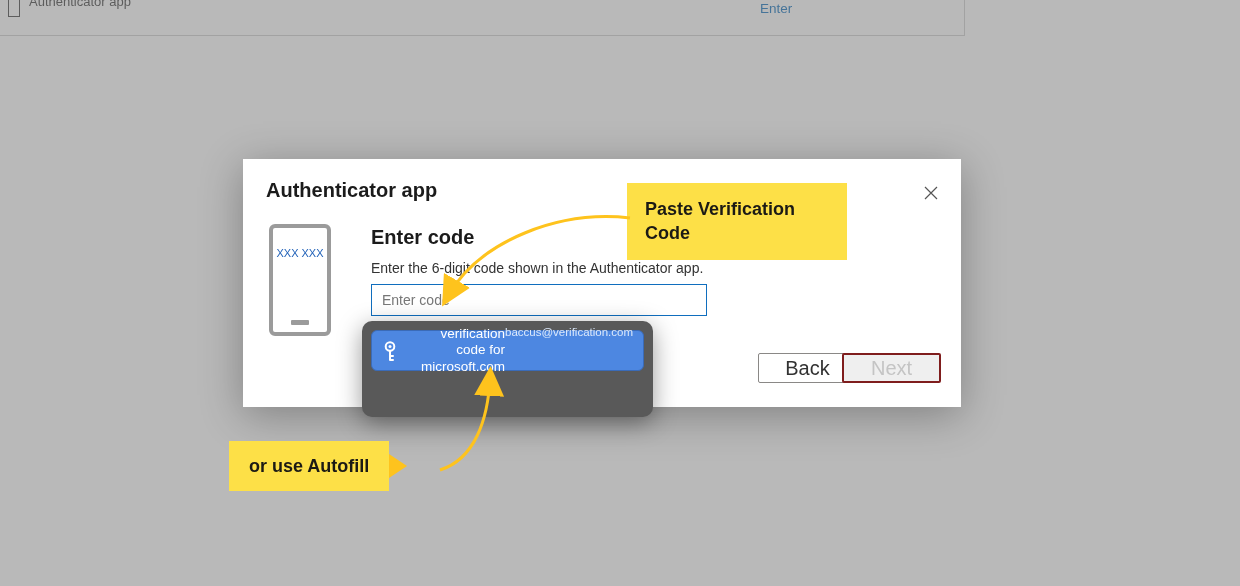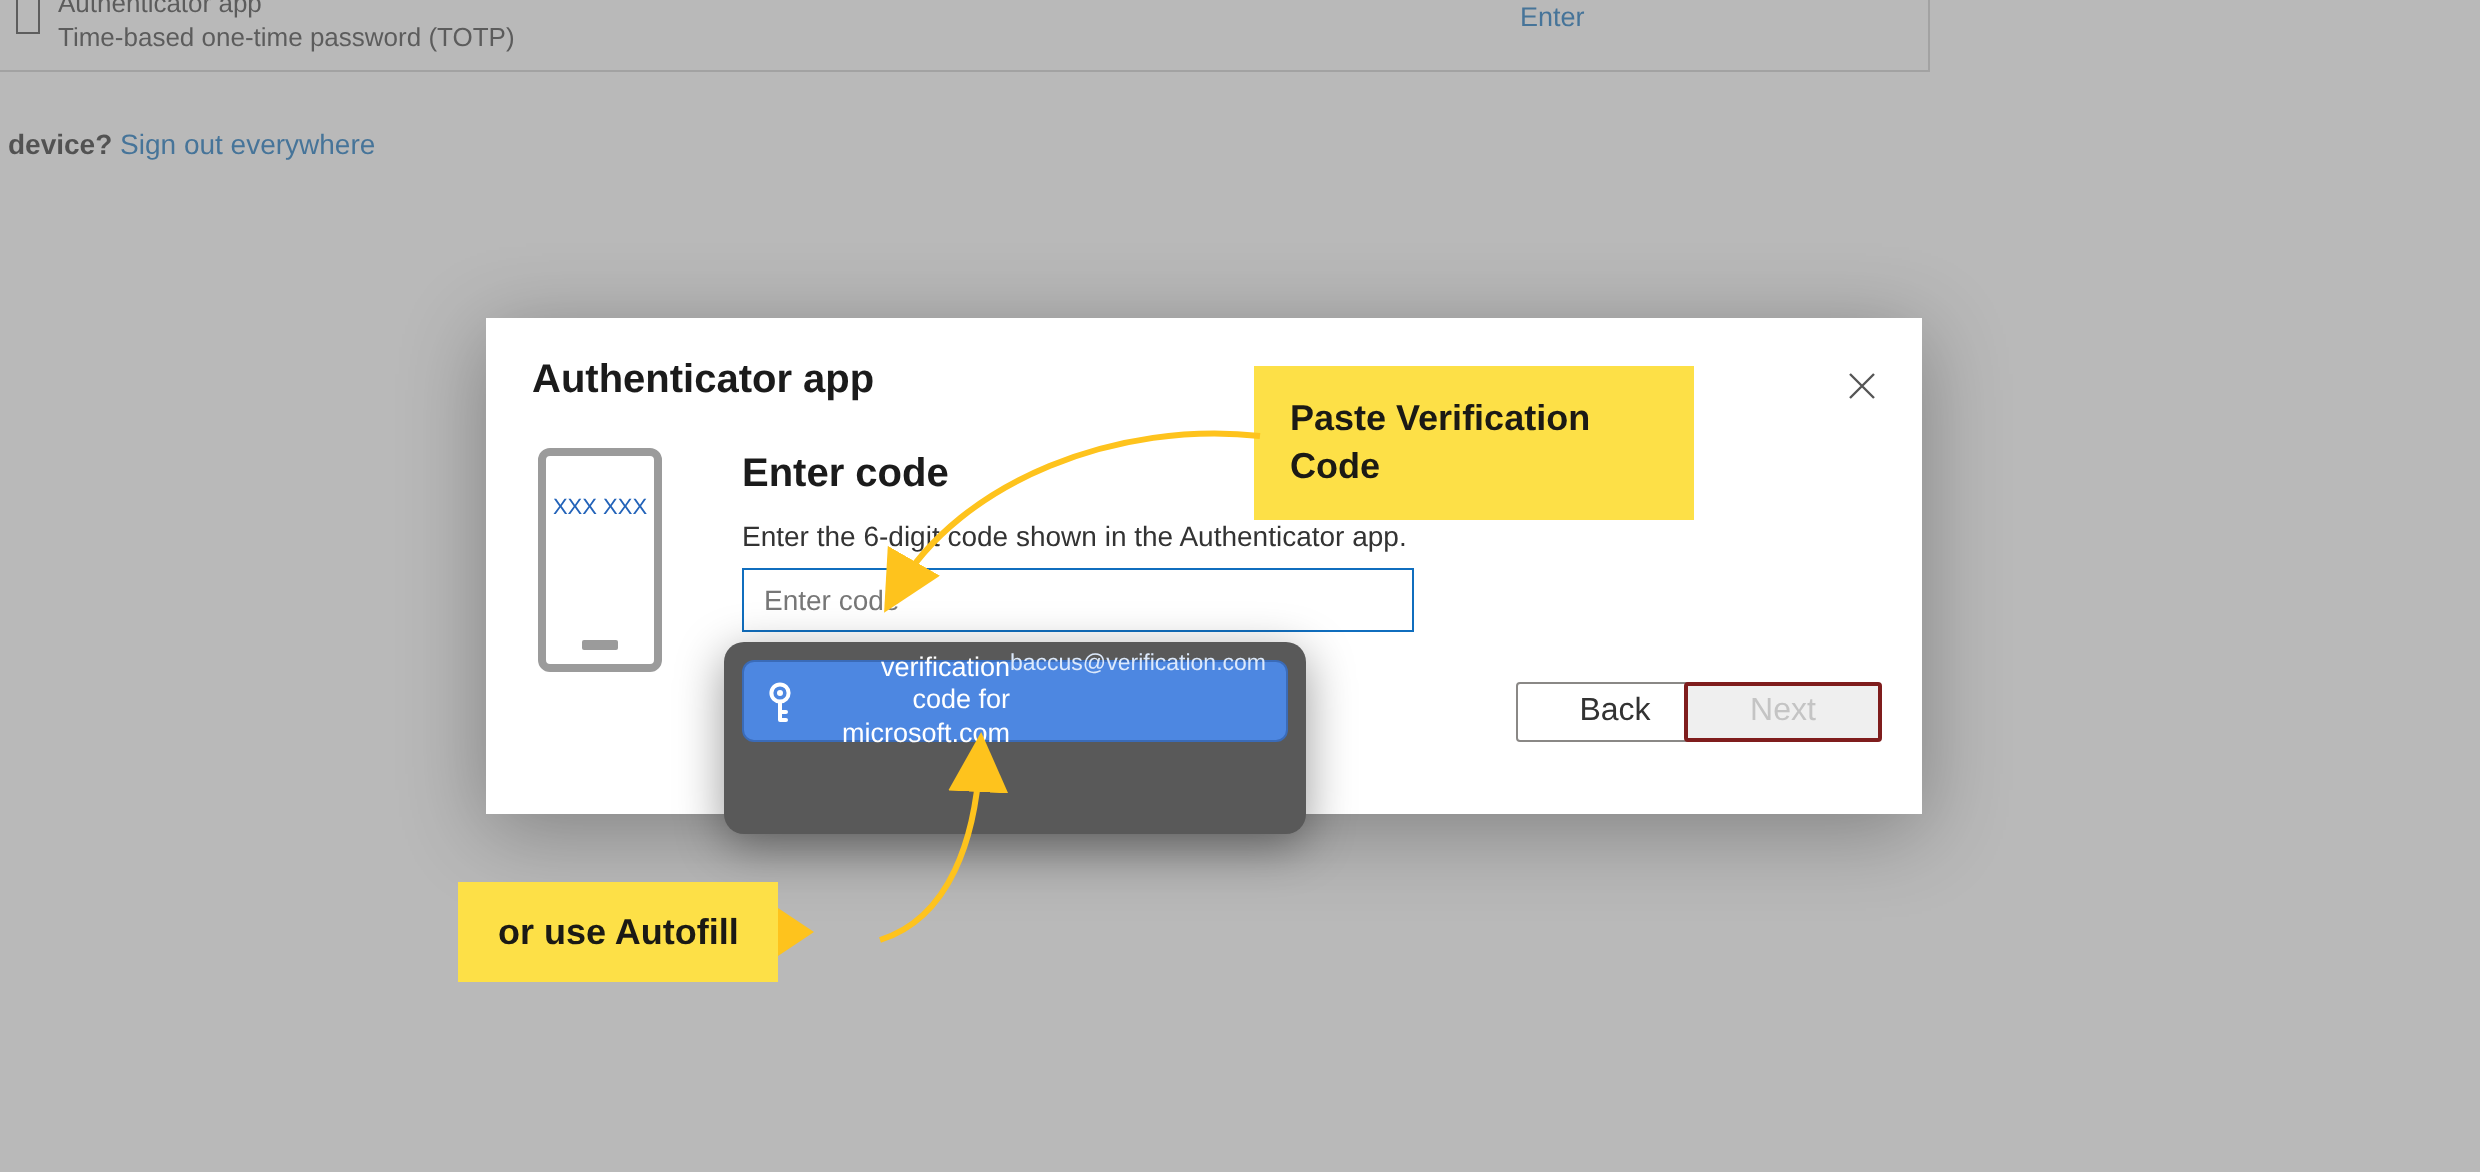--- a/index.html
+++ b/index.html
@@ -120,24 +120,24 @@
       border: 1px solid #106ebe;
       outline: none;
       padding: 0 10px;
       font-size: 14px;
       color: #333;
       background: #fff;
     }
     .code-input::placeholder { color: #777; }
     .btn-back, .btn-next {
       position: absolute;
-      top: 182px;
+      top: 194px;
       width: 99px;
       height: 30px;
-      font-size: 16px;
+      font-size: 20px;
       font-family: inherit;
       border-radius: 2px;
     }
     .btn-back {
       right: 104px;
       background: #fff;
       border: 1px solid #8a8886;
       color: #323232;
       cursor: pointer;
     }
@@ -227,27 +227,21 @@
       pointer-events: none;
     }
   </style>
 </head>
 <body>
 
 <div class="bg-page">
   <div class="bg-card">
     <div class="bg-card-inner"></div>
     <div class="bg-title">Authenticator app</div>
-    <div class="bg-sub">Time-based one-time password (TOTP)</div>
     <a class="bg-delete">Enter</a>
-  </div>
-  <div class="bg-row2">
-    <span class="bold">device?</span>
-    <span> </span>
-    <a class="link">Sign out everywhere</a>
   </div>
 </div>
 
 <div class="overlay"></div>
 
 <div class="modal">
   <div class="modal-title">Authenticator app</div>
   <div class="close-btn">
     <svg viewBox="0 0 14 14">
       <path d="M1 1 L13 13 M13 1 L1 13" stroke="#555" stroke-width="1.2" fill="none"></path>

